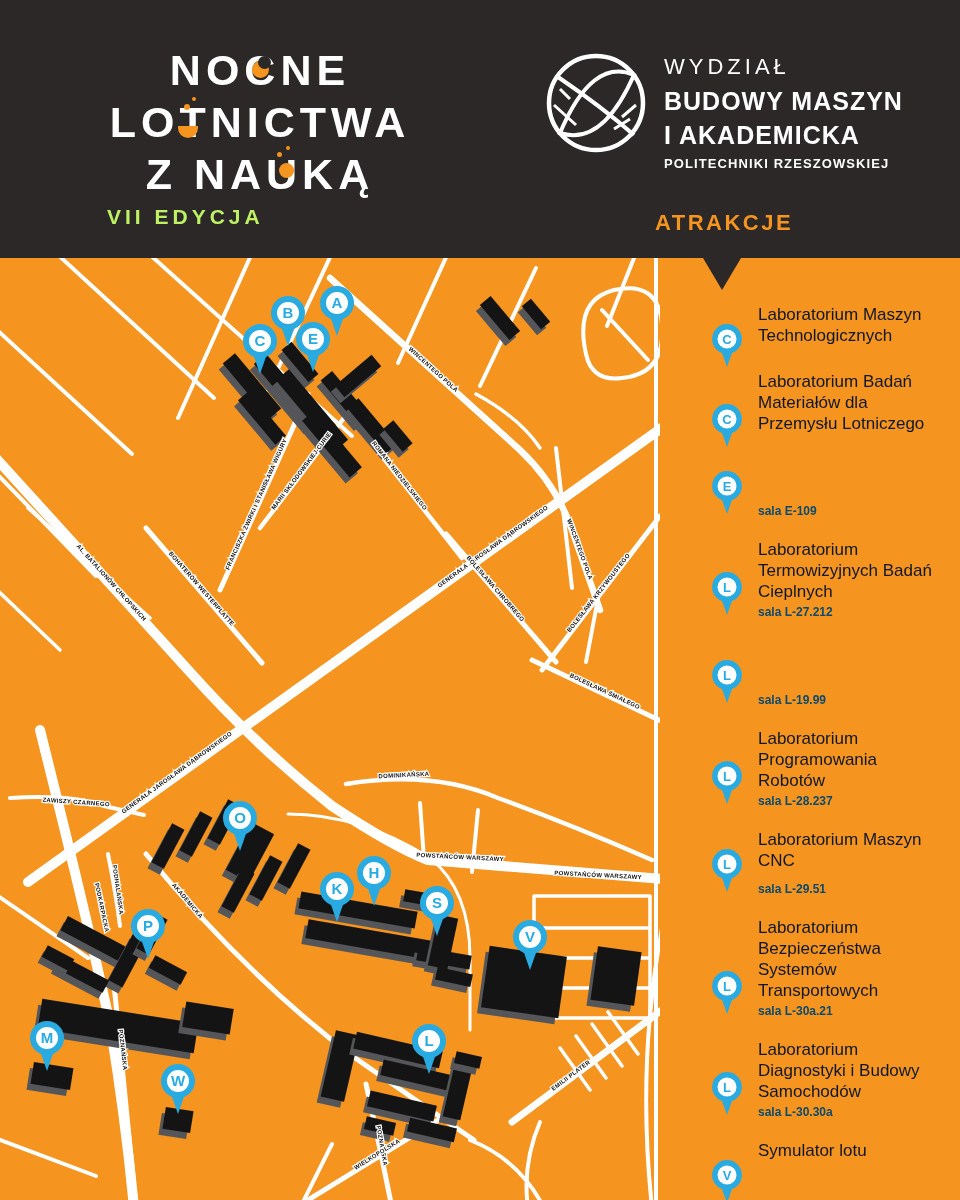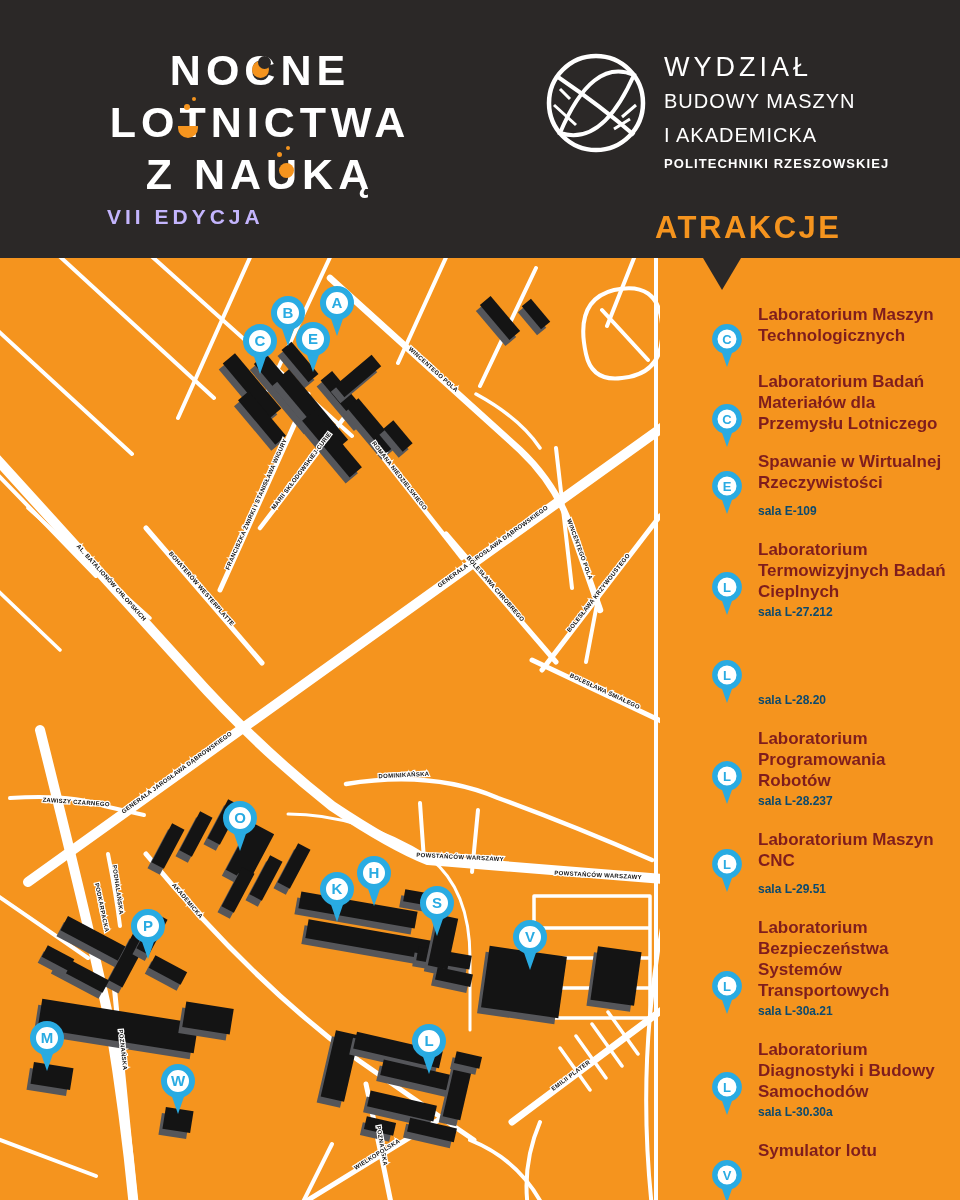--- a/index.html
+++ b/index.html
@@ -4,45 +4,45 @@
 <style>
   html,body{margin:0;padding:0}
   body{
     width:960px;height:1200px;position:relative;overflow:hidden;
     background:#F5941E;font-family:"Liberation Sans",sans-serif;
   }
   
   .header{position:absolute;left:0;top:0;width:960px;height:258px;background:#2B2827}
   .event-logo{position:absolute;left:95px;top:44px;width:330px;color:#fff;text-align:center}
   .el-line{font-weight:700;font-size:43px;line-height:52px;letter-spacing:5px;white-space:nowrap}
-  .el-edition{color:#c4b5fd;font-size:21px;font-weight:700;letter-spacing:4px;text-align:left;padding-left:12px;margin-top:5px}
+  .el-edition{color:#bef264;font-size:21px;font-weight:700;letter-spacing:4px;text-align:left;padding-left:12px;margin-top:5px}
   .acc{position:absolute;border-radius:50%;background:#F5941E}
   .acc-dark{position:absolute;border-radius:50%;background:#2B2827}
   .acc-flask{position:absolute;background:#F5941E;border-radius:0 0 10px 10px}
   .faculty-logo{position:absolute;left:543px;top:50px}
   .faculty-text{position:absolute;left:664px;top:50px;color:#fff;white-space:nowrap}
-  .ft-1{font-size:27px;font-weight:400;letter-spacing:4px;line-height:34px}
-  .ft-2,.ft-3{font-size:20px;font-weight:400;letter-spacing:1px;line-height:34px}
+  .ft-1{font-size:22px;font-weight:400;letter-spacing:4px;line-height:34px}
+  .ft-2,.ft-3{font-size:25px;font-weight:700;letter-spacing:1px;line-height:34px}
   .ft-4{font-size:13px;font-weight:700;letter-spacing:1.1px;line-height:23px}
-  .atrakcje{position:absolute;left:655px;top:210px;color:#F5941E;font-size:31px;font-weight:700;letter-spacing:2.5px}
+  .atrakcje{position:absolute;left:655px;top:210px;color:#F5941E;font-size:22px;font-weight:700;letter-spacing:2.5px}
   .pointer{position:absolute;left:703px;top:258px;width:38px;height:32px;background:#2B2827;
     clip-path:polygon(0 0,100% 0,50% 100%);z-index:5}
   
   #map{position:absolute;left:0;top:258px}
   .street{stroke:#fff;fill:none;stroke-linecap:round;stroke-linejoin:round}
   .street-label{font:700 6px "Liberation Sans",sans-serif;fill:#121212;letter-spacing:.3px;
     text-anchor:middle;paint-order:stroke;stroke:#fff;stroke-width:2.4px}
   .marker-letter{font:700 15px "Liberation Sans",sans-serif;fill:#29ABE2;text-anchor:middle}
   .separator{position:absolute;left:654px;top:258px;width:4px;height:942px;background:#fff}
   
   .sidebar{position:absolute;left:660px;top:258px;width:300px;height:942px;box-sizing:border-box;
     padding:46px 8px 0 50px;display:flex;flex-direction:column;gap:17px}
   .attraction{display:grid;grid-template-columns:48px 1fr}
   .pin{grid-column:1;grid-row:1;align-self:end;transform:translateY(19px)}
-  .a-title{grid-column:2;grid-row:1;font-weight:700;font-size:17px;line-height:21px;color:#7f1d1d}
+  .a-title{grid-column:2;grid-row:1;font-weight:400;font-size:17px;line-height:21px;color:#0f172a}
   .a-room{grid-column:2;grid-row:2;font-weight:700;font-size:12px;line-height:21px;color:#0c4a6e}
 </style>
 </head>
 <body>
 
 <div class="header">
   <div class="event-logo">
     <div class="el-line">NOCNE</div>
     <div class="el-line">LOTNICTWA</div>
     <div class="el-line">Z NAUKĄ</div>
@@ -333,39 +333,38 @@
           <text x="17" y="21" text-anchor="middle" font-size="13" font-weight="700" fill="#29ABE2" font-family="Liberation Sans,sans-serif">C</text>
         </svg></div>
       <div class="a-title">Laboratorium Badań<br>Materiałów dla<br>Przemysłu Lotniczego</div>
     </div>
     <div class="attraction">
       <div class="pin"><svg width="34" height="46" viewBox="0 0 34 46">
           <path d="M11 27 L17 44 L23 27 Z" fill="#29ABE2"></path>
           <circle cx="17" cy="16" r="12.2" fill="#fff" stroke="#29ABE2" stroke-width="5.4"></circle>
           <text x="17" y="21" text-anchor="middle" font-size="13" font-weight="700" fill="#29ABE2" font-family="Liberation Sans,sans-serif">E</text>
         </svg></div>
-      <div class="a-title">Spawanie w Wirtualnej<br>Rzeczywistości</div>
       <div class="a-room">sala E-109</div>
     </div>
     <div class="attraction">
       <div class="pin"><svg width="34" height="46" viewBox="0 0 34 46">
           <path d="M11 27 L17 44 L23 27 Z" fill="#29ABE2"></path>
           <circle cx="17" cy="16" r="12.2" fill="#fff" stroke="#29ABE2" stroke-width="5.4"></circle>
           <text x="17" y="21" text-anchor="middle" font-size="13" font-weight="700" fill="#29ABE2" font-family="Liberation Sans,sans-serif">L</text>
         </svg></div>
       <div class="a-title">Laboratorium<br>Termowizyjnych Badań<br>Cieplnych</div>
       <div class="a-room">sala L-27.212</div>
     </div>
     <div class="attraction">
       <div class="pin"><svg width="34" height="46" viewBox="0 0 34 46">
           <path d="M11 27 L17 44 L23 27 Z" fill="#29ABE2"></path>
           <circle cx="17" cy="16" r="12.2" fill="#fff" stroke="#29ABE2" stroke-width="5.4"></circle>
           <text x="17" y="21" text-anchor="middle" font-size="13" font-weight="700" fill="#29ABE2" font-family="Liberation Sans,sans-serif">L</text>
         </svg></div>
-      <div class="a-room">sala L-28.20</div>
+      <div class="a-room">sala L-19.99</div>
     </div>
     <div class="attraction">
       <div class="pin"><svg width="34" height="46" viewBox="0 0 34 46">
           <path d="M11 27 L17 44 L23 27 Z" fill="#29ABE2"></path>
           <circle cx="17" cy="16" r="12.2" fill="#fff" stroke="#29ABE2" stroke-width="5.4"></circle>
           <text x="17" y="21" text-anchor="middle" font-size="13" font-weight="700" fill="#29ABE2" font-family="Liberation Sans,sans-serif">L</text>
         </svg></div>
       <div class="a-title">Laboratorium<br>Programowania<br>Robotów</div>
       <div class="a-room">sala L-28.237</div>
     </div>

